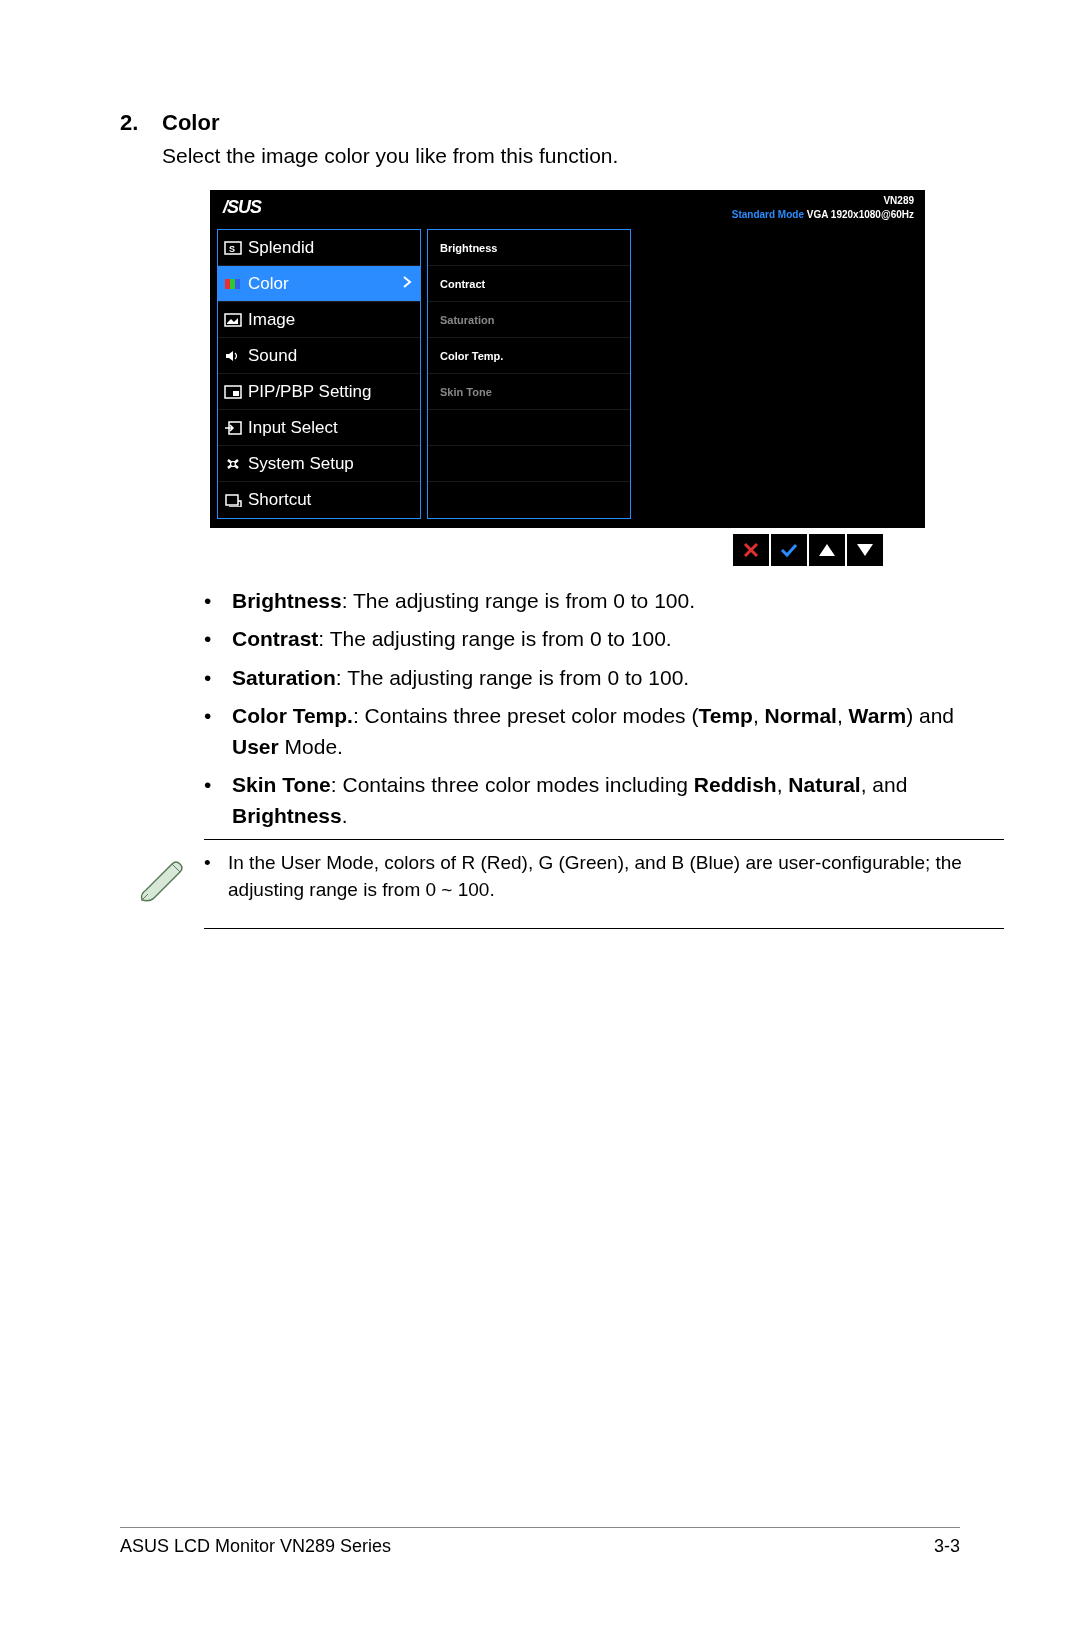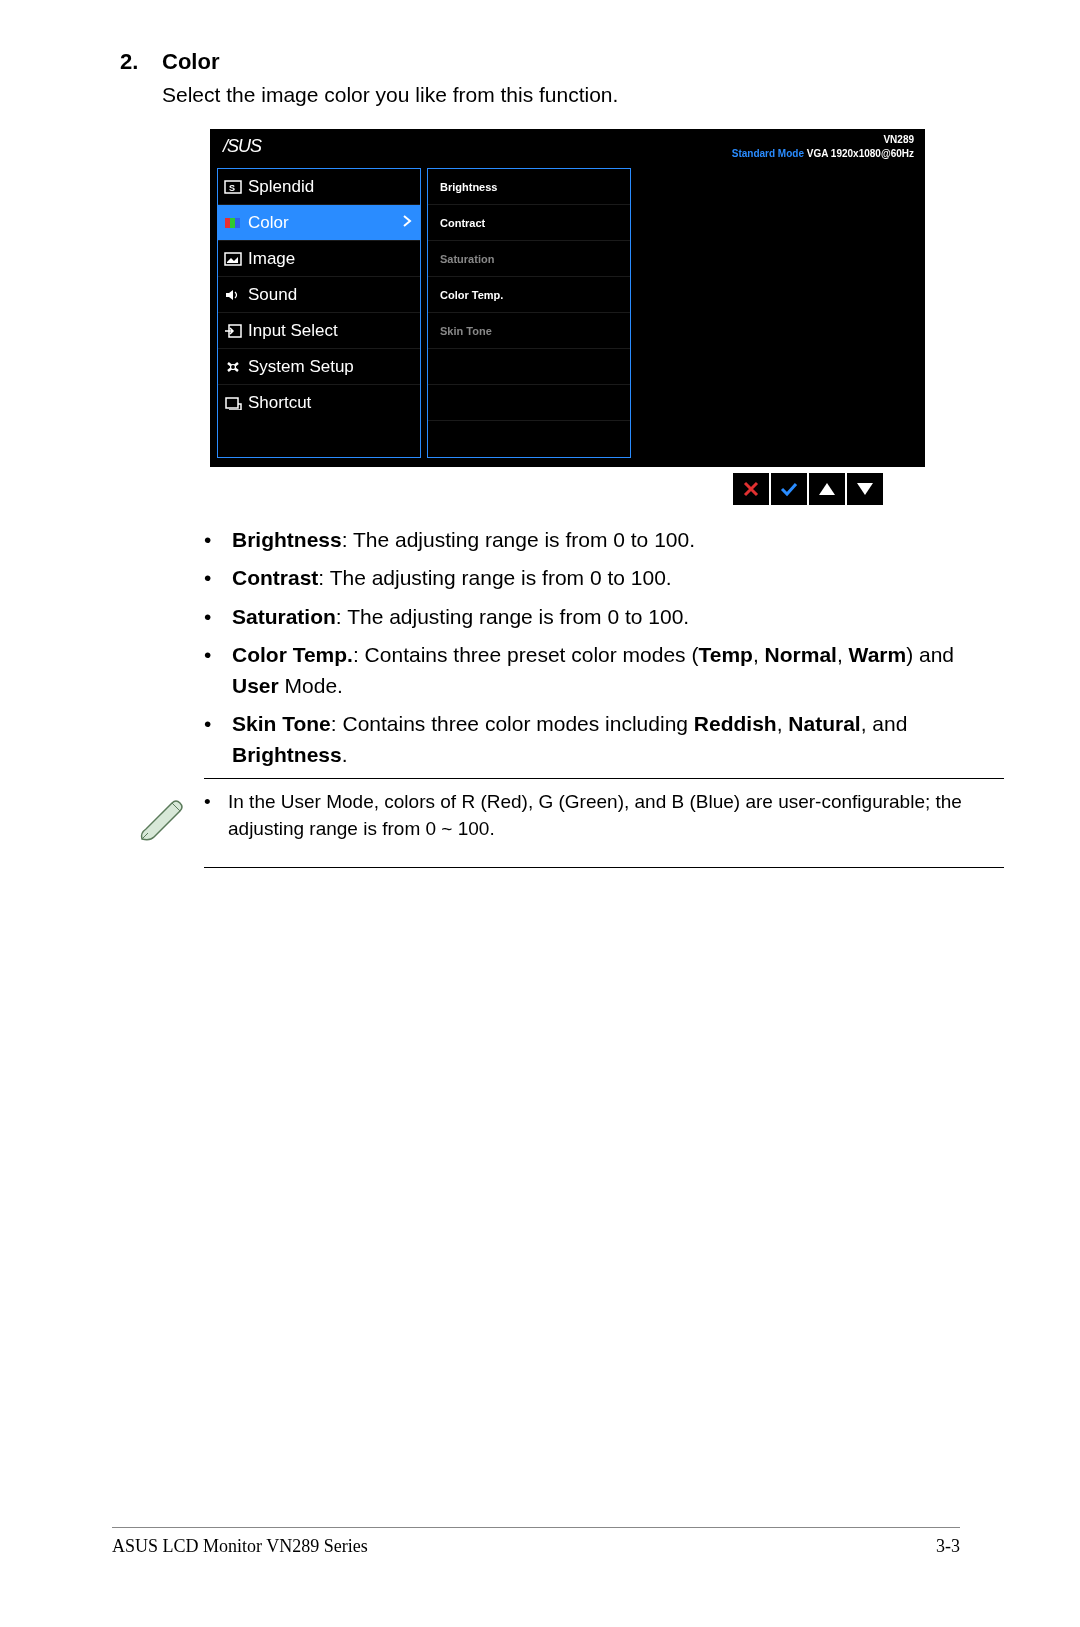--- a/index.html
+++ b/index.html
@@ -1,24 +1,24 @@
 <!DOCTYPE html>
 <html><head>
 <meta charset="utf-8">
 <style>
   * { box-sizing: border-box; margin: 0; padding: 0; }
   html, body { width: 1080px; height: 1627px; background: #fff; font-family: Arial, Helvetica, sans-serif; color: #000; }
-  .page { position: relative; width: 1080px; height: 1627px; padding: 49px 120px 0 120px; }
+  .page { position: relative; width: 1080px; height: 1627px; padding: 110px 120px 0 120px; }
   .section-heading { font-weight: bold; font-size: 22px; margin-bottom: 8px; }
   .section-heading .num { display: inline-block; width: 42px; }
   .intro { font-size: 21px; margin-left: 42px; margin-bottom: 22px; }
   .osd-wrap { margin-left: 90px; width: 715px; }
   .osd { width: 715px; background: #000; border: 1px solid #000; font-family: Arial, sans-serif; position: relative; }
   .osd-header { height: 36px; position: relative; }
-  .osd-logo { position: absolute; left: 12px; top: 6px; color: #fff; font-weight: normal; font-size: 18px; font-style: italic; letter-spacing: -1px; }
+  .osd-logo { position: absolute; left: 12px; top: 6px; color: #fff; font-weight: bold; font-size: 18px; font-style: italic; letter-spacing: -1px; }
   .osd-model { position: absolute; right: 10px; top: 4px; color: #fff; font-size: 10px; font-weight: bold; }
   .osd-mode { position: absolute; right: 10px; top: 18px; font-size: 10px; }
   .osd-mode .blue { color: #2a8cff; font-weight: bold; }
   .osd-mode .white { color: #fff; font-weight: bold; }
   .osd-body { display: flex; padding: 2px 6px 8px 6px; gap: 6px; }
   .osd-left { width: 204px; border: 1px solid #2a8cff; background: #000; }
   .osd-right { width: 204px; border: 1px solid #2a8cff; background: #000; }
   .menu-row { height: 36px; display: flex; align-items: center; border-bottom: 1px solid #1a1a1a; position: relative; }
   .menu-row:last-child { border-bottom: none; }
   .menu-row.selected { background: #2a8cff; }
@@ -35,21 +35,21 @@
   .bullets li::before { content: "•"; position: absolute; left: 0; font-size: 21px; }
   .bullets li b { font-weight: bold; }
   .note-block { margin-left: 84px; width: 800px; }
   .note-rule { border: none; border-top: 1px solid #000; margin-bottom: 10px; }
   .note-rule2 { border: none; border-top: 1px solid #000; margin-top: 14px; }
   .note-row { display: flex; align-items: flex-start; }
   .note-icon { width: 72px; flex: 0 0 72px; margin-left: -72px; padding-top: 4px; }
   .note-text ul { list-style: none; }
   .note-text li { font-size: 19px; line-height: 1.4; position: relative; padding-left: 24px; }
   .note-text li::before { content: "•"; position: absolute; left: 0; }
-  .footer { position: absolute; left: 112px; right: 120px; bottom: 70px; font-family: Liberation Serif, serif; }
+  .footer { position: absolute; left: 120px; right: 120px; bottom: 70px; }
   .footer-rule { border: none; border-top: 1px solid #888; margin-bottom: 8px; }
   .footer-row { display: flex; justify-content: space-between; font-size: 18px; }
 </style>
 </head>
 <body>
 
 <div class="page">
   <div class="section-heading">
     <span class="num">2.</span><span>Color</span>
   </div>
@@ -105,20 +105,29 @@
               <svg width="18" height="14">
                   <path d="M2 5 L5 5 L9 2 L9 12 L5 9 L2 9 Z" fill="#fff"></path>
                   <path d="M11 4 Q14 7 11 10" fill="none" stroke="#fff" stroke-width="1.2"></path>
                 </svg>
             </span>
             <span class="menu-label">Sound</span>
           </div>
           <div class="menu-row">
             <span class="menu-icon">
               <svg width="18" height="14">
+                  <rect x="1" y="1" width="16" height="12" fill="none" stroke="#fff" stroke-width="1.5"></rect>
+                  <rect x="9" y="6" width="6" height="5" fill="#fff"></rect>
+                </svg>
+            </span>
+            <span class="menu-label">PIP/PBP Setting</span>
+          </div>
+          <div class="menu-row">
+            <span class="menu-icon">
+              <svg width="18" height="14">
                   <rect x="5" y="1" width="12" height="12" fill="none" stroke="#fff" stroke-width="1.5"></rect>
                   <path d="M1 7 L8 7 M6 4 L9 7 L6 10" fill="none" stroke="#fff" stroke-width="1.5"></path>
                 </svg>
             </span>
             <span class="menu-label">Input Select</span>
           </div>
           <div class="menu-row">
             <span class="menu-icon">
               <svg width="18" height="14">
                   <path d="M4 3 L14 11 M14 3 L4 11" stroke="#fff" stroke-width="2.5"></path>

